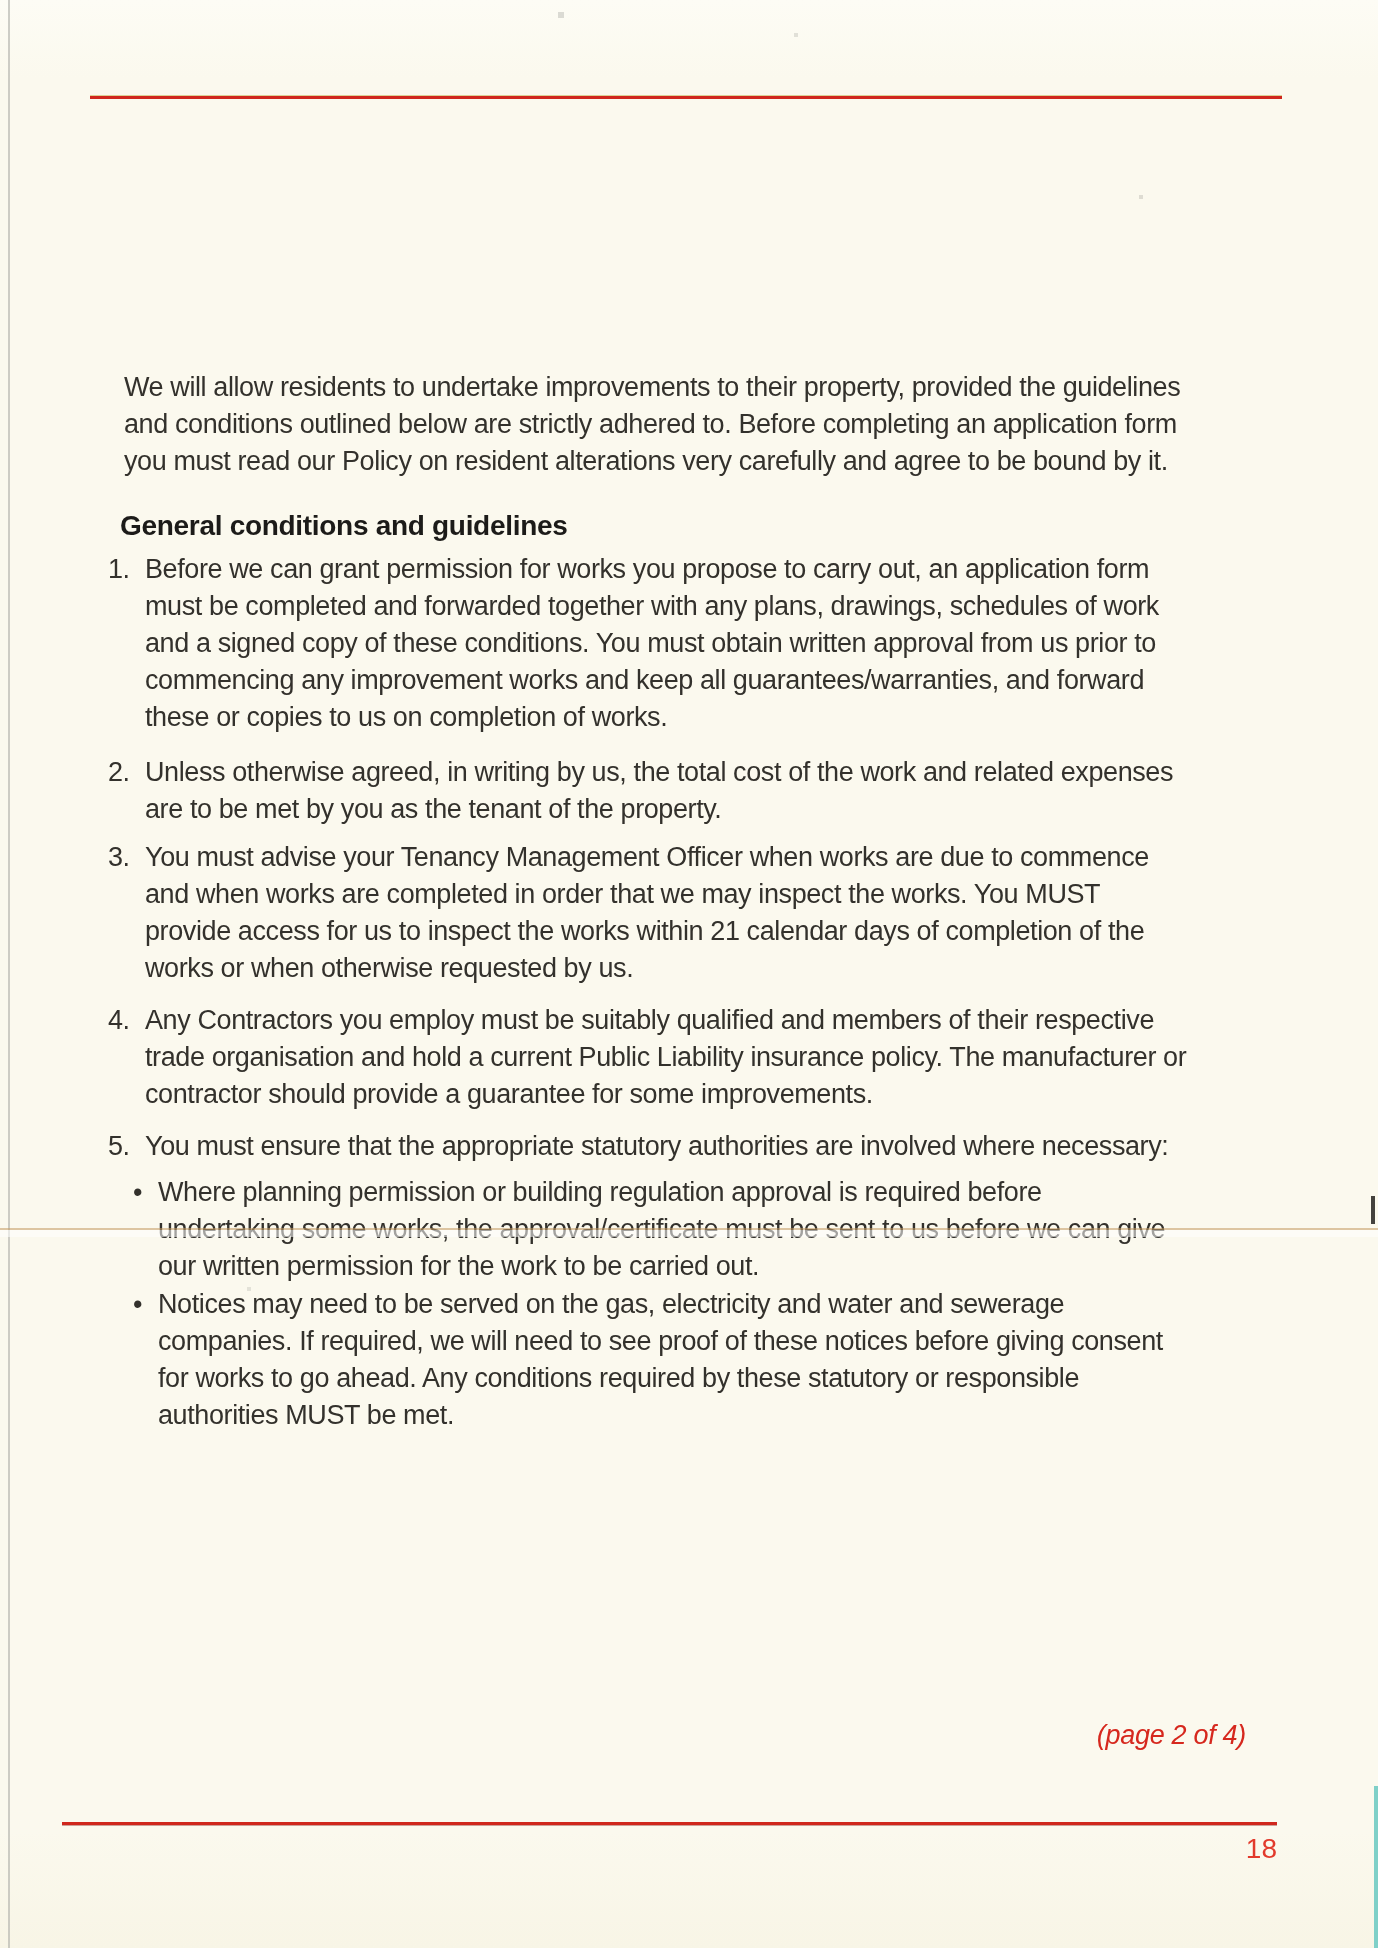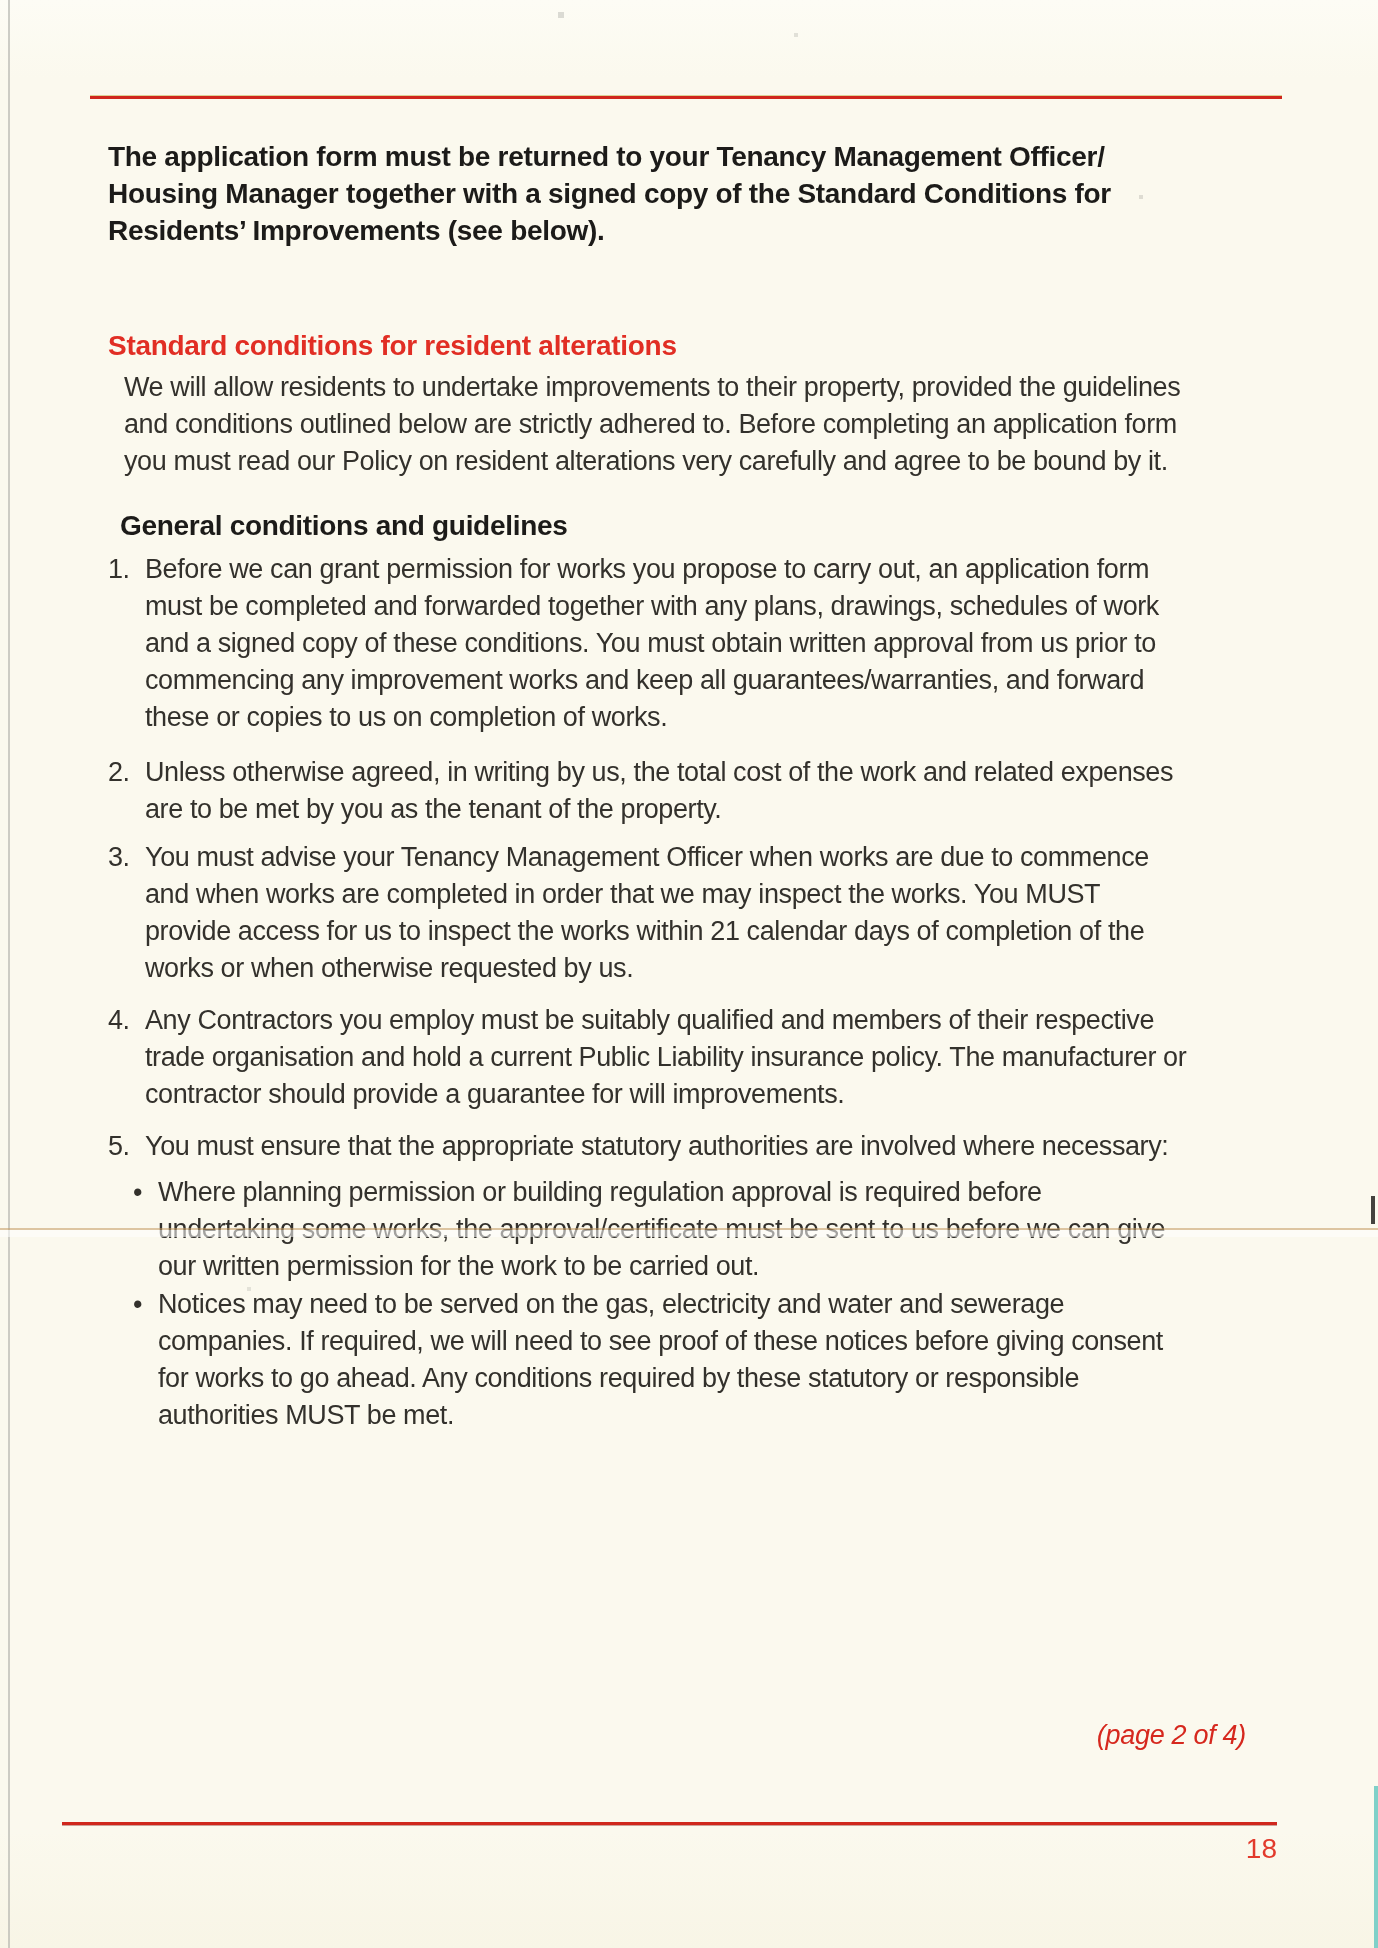--- a/index.html
+++ b/index.html
@@ -103,25 +103,21 @@
 </head>
 <body>
 
 <div class="page">
 
   <div class="edge-left"></div>
   <div class="specks"></div>
 
   <div class="rule top"></div>
 
-  <div class="intro-bold txt">The application form must be returned to your Tenancy Management Officer/
-Housing Manager together with a signed copy of the Standard Conditions for
-Residents’ Improvements (see below).</div>
 
-  <h2 class="red-heading">Standard conditions for resident alterations</h2>
 
   <div class="section-intro txt">We will allow residents to undertake improvements to their property, provided the guidelines
 and conditions outlined below are strictly adhered to. Before completing an application form
 you must read our Policy on resident alterations very carefully and agree to be bound by it.</div>
 
   <h3 class="subheading">General conditions and guidelines</h3>
 
   <div class="list-item li-1">
     <span class="num">1.</span>
     <div class="txt">Before we can grant permission for works you propose to carry out, an application form
@@ -142,21 +138,21 @@
     <div class="txt">You must advise your Tenancy Management Officer when works are due to commence
 and when works are completed in order that we may inspect the works. You MUST
 provide access for us to inspect the works within 21 calendar days of completion of the
 works or when otherwise requested by us.</div>
   </div>
 
   <div class="list-item li-4">
     <span class="num">4.</span>
     <div class="txt">Any Contractors you employ must be suitably qualified and members of their respective
 trade organisation and hold a current Public Liability insurance policy. The manufacturer or
-contractor should provide a guarantee for will improvements.</div>
+contractor should provide a guarantee for some improvements.</div>
   </div>
 
   <div class="list-item li-5">
     <span class="num">5.</span>
     <div class="txt">You must ensure that the appropriate statutory authorities are involved where necessary:</div>
   </div>
 
   <div class="bullet-item bu-1">
     <span class="dot">•</span>
     <div class="txt">Where planning permission or building regulation approval is required before

